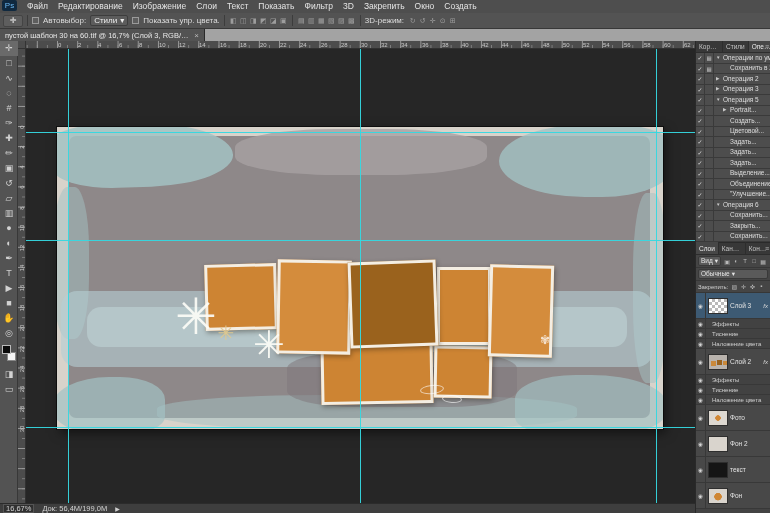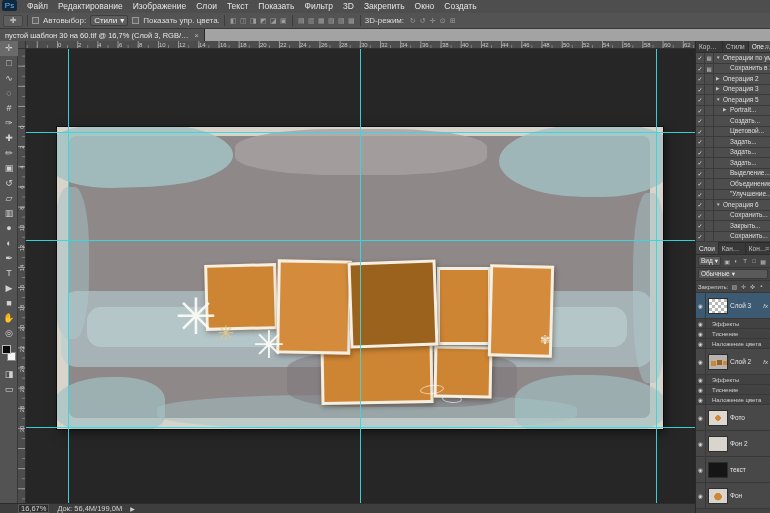--- a/index.html
+++ b/index.html
@@ -120,21 +120,21 @@
 .badge{font-size:6px;font-style:italic;color:#dcdcdc;padding:0 2px;flex:none}
 .lrow.selected{background:var(--selection)}
 .t-checker{background-color:#fff;background-image:linear-gradient(45deg,#b9b9b9 25%,transparent 25% 75%,#b9b9b9 75%),linear-gradient(45deg,#b9b9b9 25%,transparent 25% 75%,#b9b9b9 75%);background-size:6px 6px;background-position:0 0,3px 3px}
 .t-collage{background-color:#b9b3ad;background-image:linear-gradient(#c9883a,#c9883a),linear-gradient(#99621e,#99621e),linear-gradient(#c9883a,#c9883a);background-size:5px 5px,5px 5px,4px 4px;background-position:2px 6px,8px 5px,14px 6px;background-repeat:no-repeat}
 .t-dot{background:#ddd8d1;background-image:radial-gradient(3px at 50% 50%,#d08736 0 2.5px,transparent 3px)}
 .t-pale{background:#d9d4cd}
 .t-black{background:#151515}
 .t-orange{background:#d9d4cd;background-image:radial-gradient(4px at 50% 55%,#cf8634 0 3.5px,transparent 4px)}
 
 
-.statusbar{position:absolute;left:0;bottom:0;width:695px;height:10px;background:#3e3e3e;border-top:1px solid #2b2b2b;display:flex;align-items:center;gap:8px;padding-left:18px;font-size:7.5px;color:#d2d2d2}
+.statusbar{position:absolute;left:0;bottom:0;width:695px;height:10px;background:#3e3e3e;border-top:1px solid #2b2b2b;display:flex;align-items:center;gap:8px;padding-left:3px;font-size:7.5px;color:#d2d2d2}
 .zoom-box{background:#303030;border:1px solid #555;height:9px;line-height:7px;padding:0 2px;min-width:28px}
 .play-arrow{font-size:6px;color:#cfcfcf}
 </style>
 </head>
 <body>
 
 <div class="app">
 
   <div class="menubar">
     <span class="ps-logo">Ps</span>

